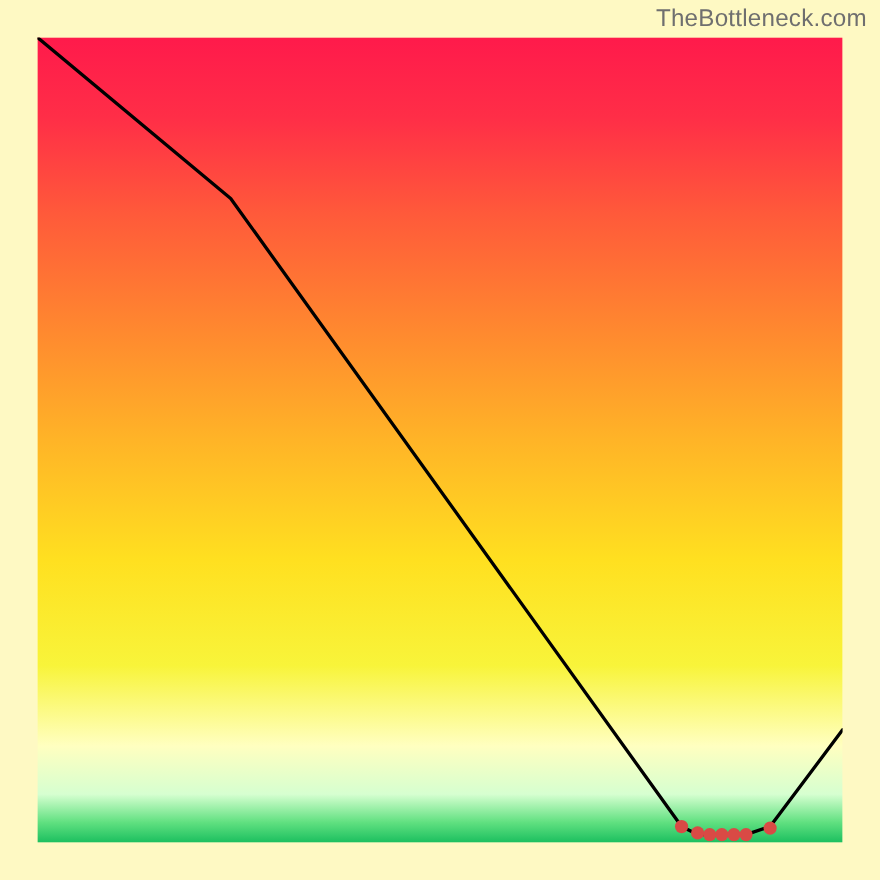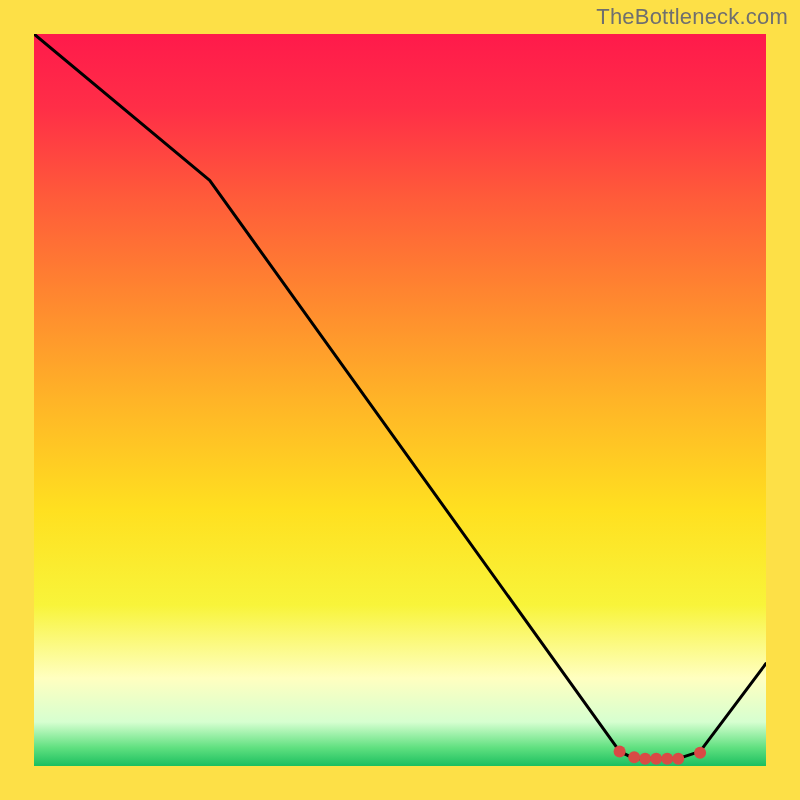--- a/index.html
+++ b/index.html
@@ -8,21 +8,21 @@
     width: 800px;
     height: 800px;
     background: #000;
     font-family: Arial, Helvetica, sans-serif;
     overflow: hidden;
   }
   .frame {
     position: relative;
     width: 800px;
     height: 800px;
-    background: #fde047;
+    background: #fef9c3;
   }
   .watermark {
     position: absolute;
     top: 4px;
     right: 12px;
     font-size: 22px;
     color: #6f6f6f;
     font-weight: 500;
     letter-spacing: 0.2px;
   }

